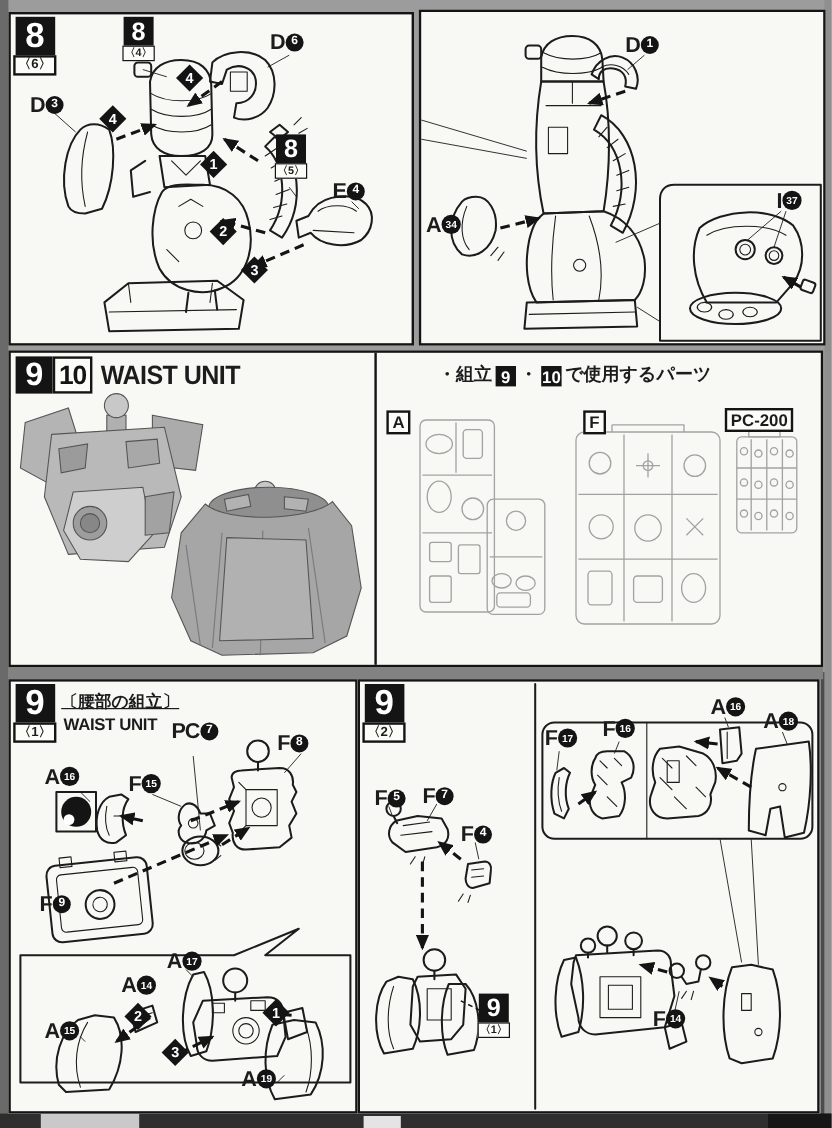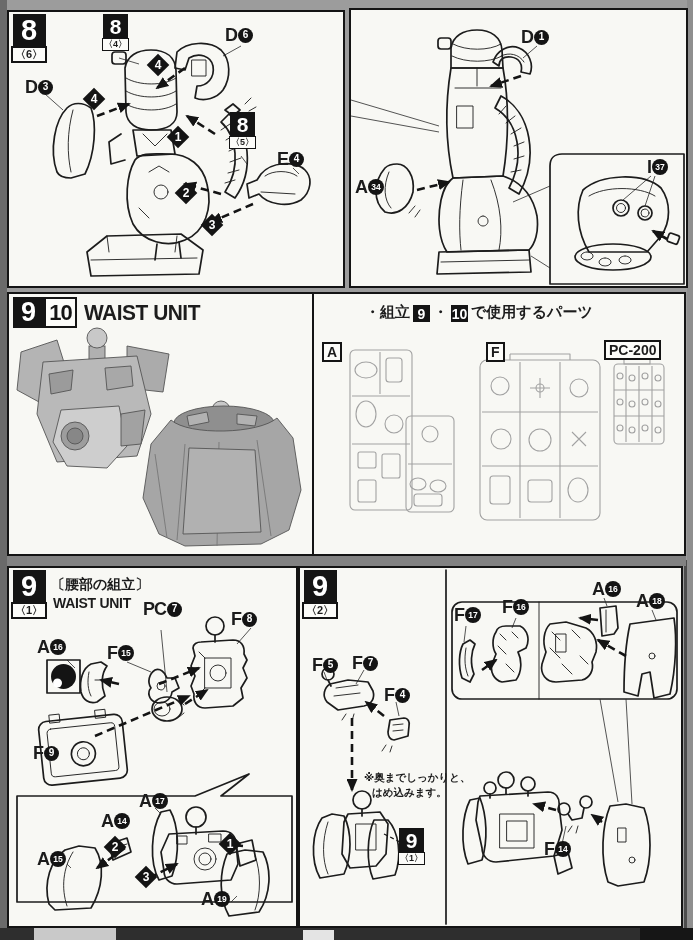--- a/index.html
+++ b/index.html
@@ -51,21 +51,21 @@
           font-weight:bold;line-height:13px;padding:0 2px;white-space:nowrap;}
 
   .waist-header{position:absolute;left:4px;top:3px;display:flex;align-items:center;z-index:3;}
   .wh-9{width:31px;height:31px;background:#141414;color:#fff;font-weight:bold;font-size:27px;
         display:flex;align-items:center;justify-content:center;}
   .wh-10{width:33px;height:31px;background:#fcfcf9;border:2.5px solid #141414;box-sizing:border-box;
          color:#141414;font-weight:bold;font-size:22px;display:flex;align-items:center;justify-content:center;
          letter-spacing:-1px;}
   .wh-title{margin-left:7px;font-weight:bold;font-size:22px;letter-spacing:-0.5px;transform:scaleX(.95);transform-origin:left;}
 
-  .sub-title-jp{position:absolute;left:42px;top:8px;font-weight:bold;font-size:14px;z-index:3;}
+  .sub-title-jp{position:absolute;left:42px;top:8px;font-weight:bold;font-size:14px;z-index:3;text-decoration:underline;}
   .sub-title-en{position:absolute;left:44px;top:27px;font-weight:bold;font-size:14px;letter-spacing:-0.3px;z-index:3;}
 
   .parts-area{position:absolute;left:303px;top:0;width:374px;height:260px;border-left:2px solid #141414;}
   .parts-title{position:absolute;left:10px;top:9px;display:flex;align-items:flex-end;gap:2px;
                font-size:15px;font-weight:bold;z-index:3;white-space:nowrap;margin-left:41px;}
   .pt-box{width:17px;height:17px;background:#141414;color:#fff;font-size:14px;font-weight:bold;
           display:flex;align-items:center;justify-content:center;margin:0 1px;}
   .runner-label{position:absolute;border:2px solid #141414;background:#fcfcf9;font-weight:bold;
                 font-size:14px;line-height:16px;padding:0 3px;z-index:3;}
   .jpnote{position:absolute;font-size:10.5px;font-weight:bold;line-height:15px;z-index:3;white-space:nowrap;}
@@ -458,24 +458,20 @@
       <span class="diamond" style="left: 126px; top: 298px;">
         <span class="d-num">3</span>
       </span>
     </div>
 
   <div class="panel p-br">
     <div class="bighead" style="left:2px;top:2px">
       <span class="bh-num">9</span>
       <span class="bh-sub">〈2〉</span>
     </div>
-    <div class="jpnote" style="left:64px;top:202px">
-      <div>※奥までしっかりと、</div>
-      <div style="padding-left:8px">はめ込みます。</div>
-    </div>
     <svg width="381" height="358" viewBox="0 0 381 358">
       <path class="ln" d="M146,2 L146,356" stroke-width="1.4"></path>
 
       <path class="lead" d="M24,104 L27,112 M64,102 L56,116 M96,134 L99,148"></path>
       <circle class="ln" cx="28" cy="106" r="6"></circle>
       <path class="ln" d="M28,112 L31,118"></path>
       <path class="ln" d="M30,116 C24,120 22,128 27,134 L38,142 L64,138 C72,136 75,130 73,123 L68,114 L48,112 Z"></path>
       <path class="lnt" d="M36,120 L58,117 M34,128 L60,125"></path>
       <path class="lnt" d="M46,146 L42,152 M54,146 L52,153"></path>
 

